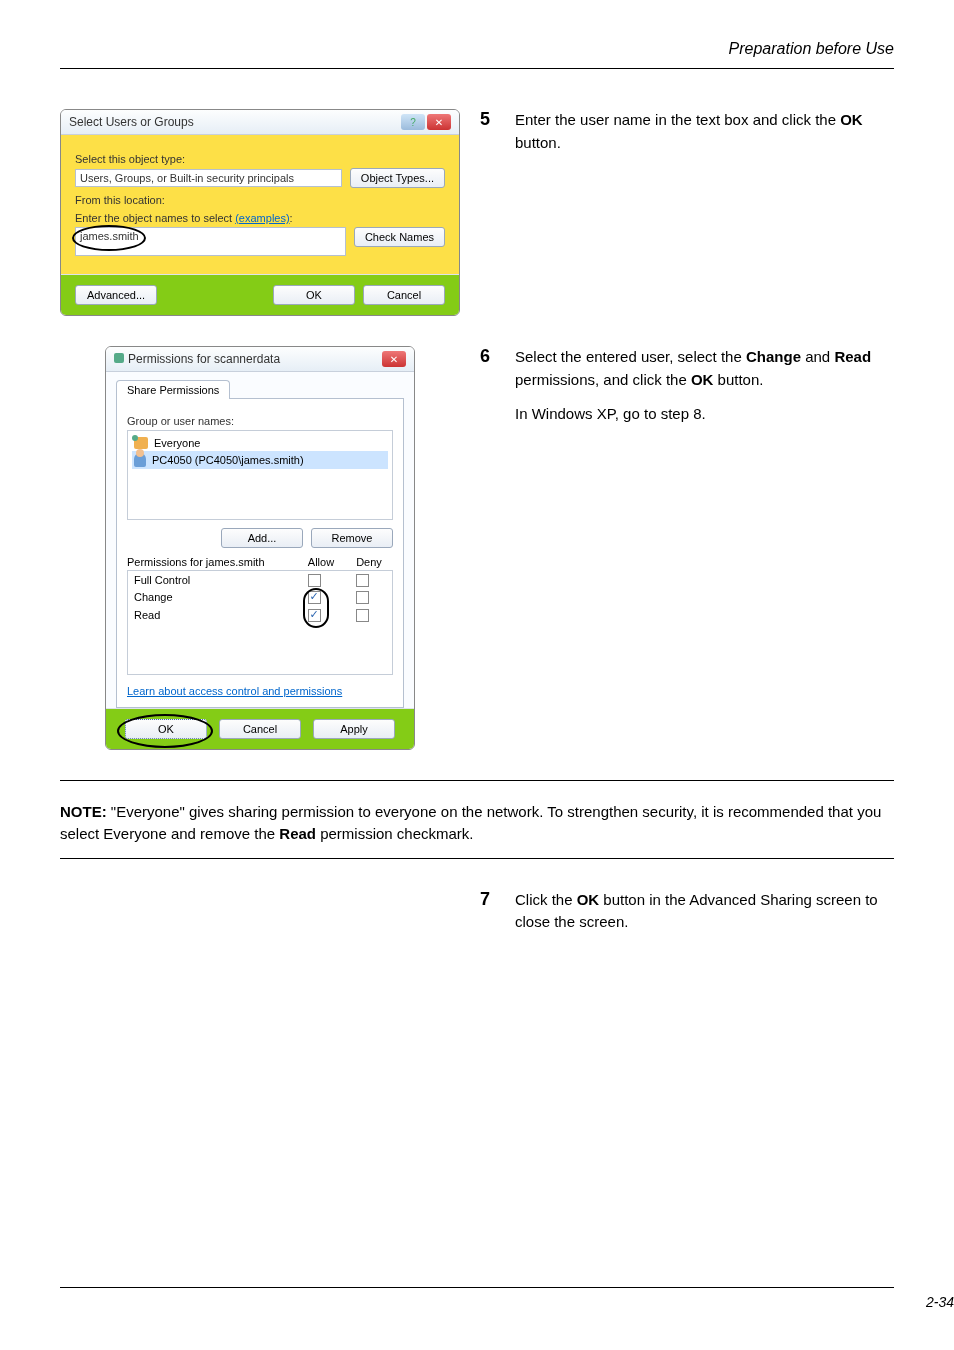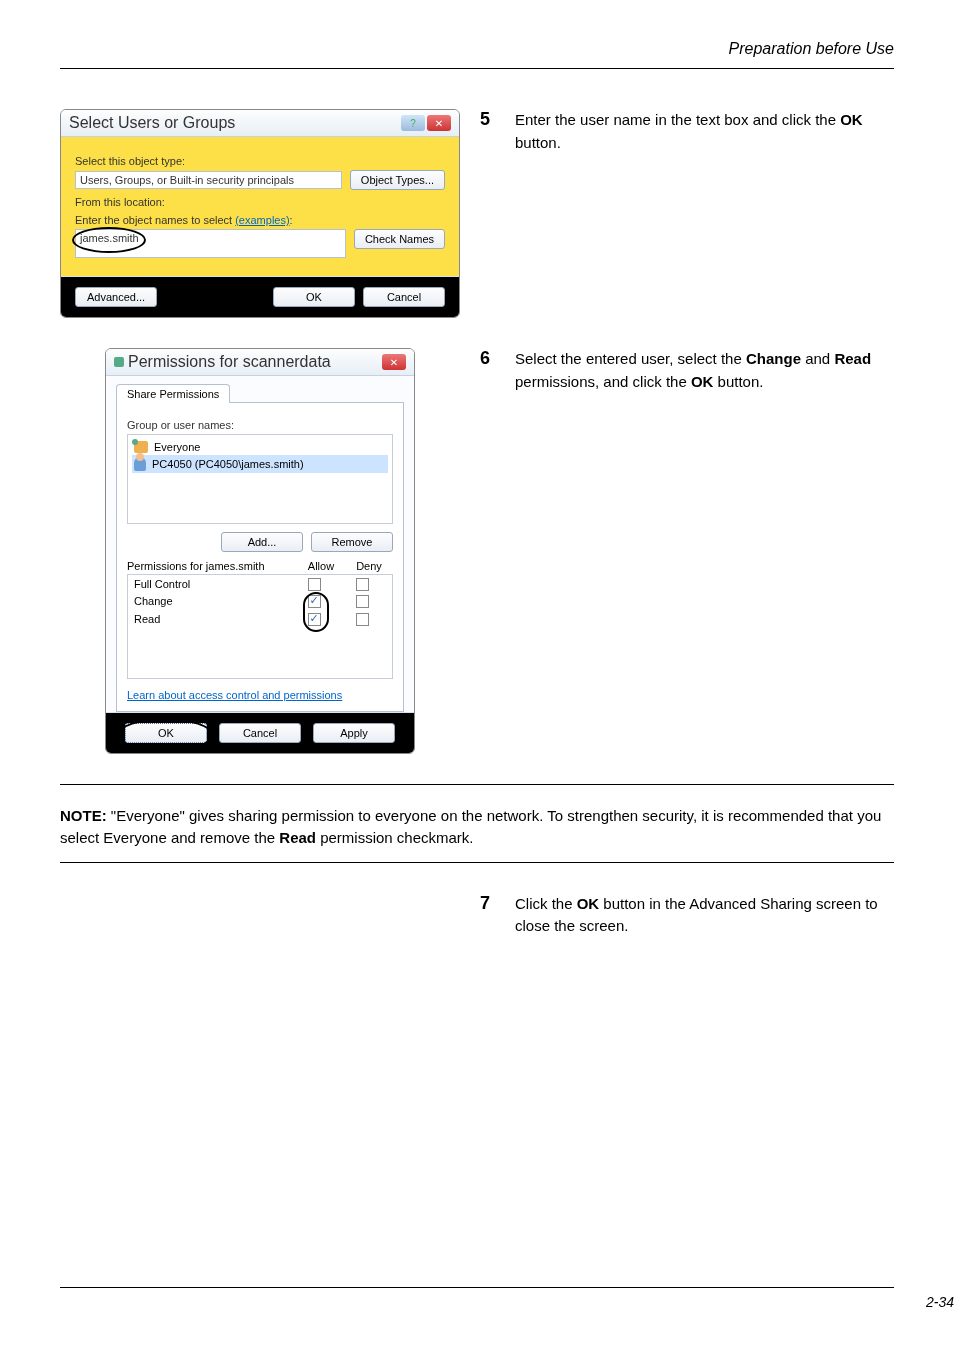--- a/index.html
+++ b/index.html
@@ -36,21 +36,21 @@
   overflow: hidden;
 }
 .titlebar {
   background: linear-gradient(#fdfefe, #e6eef6);
   padding: 4px 8px;
   border-bottom: 1px solid #c8d0dc;
   display: flex;
   justify-content: space-between;
   align-items: center;
 }
-.titlebar-text { color: #333; font-size: 16px; }
+.titlebar-text { color: #333; font-size: 12px; }
 .titlebtns { display: flex; gap: 2px; }
 .winbtn {
   width: 24px; height: 16px; border-radius: 3px;
   display: flex; align-items: center; justify-content: center;
   font-size: 10px; color: #fff;
 }
 .winbtn.help { background: linear-gradient(#cfe5f7,#9bbbdc); color: #4a6; }
 .winbtn.close { background: linear-gradient(#e77,#c33); }
 .dlg-body { padding: 12px 14px; background: #fde047; }
 .dlg-label { color: #333; margin: 6px 0 3px; }
@@ -65,21 +65,21 @@
   text-align: center;
 }
 .link-txt { color: #0066cc; text-decoration: underline; }
 .oval { position: relative; }
 .oval::after {
   content: ""; position: absolute; border: 2px solid #000; border-radius: 50%;
 }
 .oval-field::after { left: -4px; top: -3px; width: 70px; height: 22px; }
 .dlg-footer {
   display: flex; justify-content: flex-end; gap: 8px; padding: 10px 14px;
-  background: #000000; border-top: 1px solid #dde3ec;
+  background: #84cc16; border-top: 1px solid #dde3ec;
 }
 
 .tab-container { padding: 8px 10px 0; background: #fafcff; }
 .tab {
   display: inline-block; padding: 3px 10px; border: 1px solid #b5c0d0;
   border-bottom: none; background: #fff; border-radius: 4px 4px 0 0;
   font-size: 11px;
 }
 .tab-body {
   border: 1px solid #b5c0d0; background: #fff; padding: 10px; margin-top: -1px;
@@ -253,20 +253,21 @@
       </div>
     </div>
   </div>
   <div class="right-col">
     <div class="step-wrap">
       <div class="step-num">6</div>
       <div class="step-text">
         <p>
           <span>Select the entered user, select the </span><b>Change</b><span> and </span><b>Read</b><span> permissions, and click the </span><b>OK</b><span> button.</span>
         </p>
+        <p>In Windows XP, go to step 8.</p>
       </div>
     </div>
   </div>
 </div>
 
 <div class="thin-rule"></div>
 <div class="note-block">
   <b>NOTE:</b><span> "Everyone" gives sharing permission to everyone on the network. To strengthen security, it is recommended that you select Everyone and remove the </span><b>Read</b><span> permission checkmark.</span>
 </div>
 <div class="thin-rule" style="margin-top:-28px; margin-bottom:30px;"></div>

